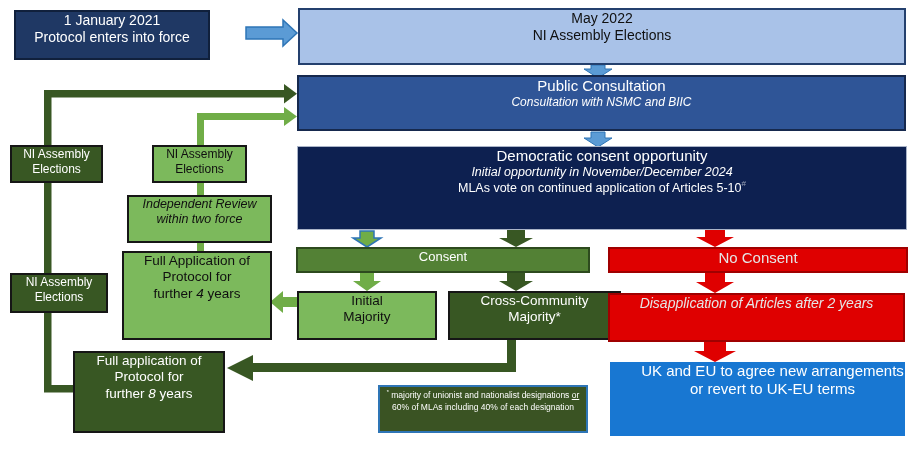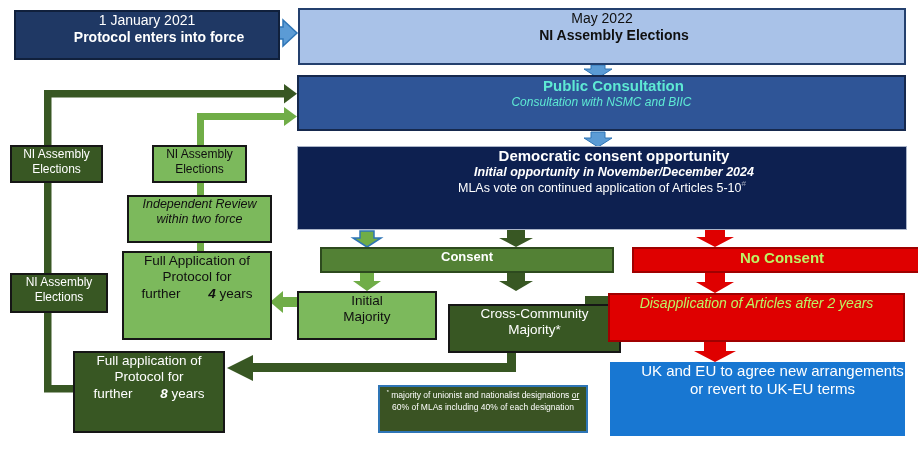--- a/index.html
+++ b/index.html
@@ -10,38 +10,38 @@
     --caption-text:#44546A;
   }
   html,body{margin:0;padding:0;background:#fff;}
   .canvas{position:relative;width:918px;height:470px;background:#fff;
     font-family:"Liberation Sans",sans-serif;overflow:hidden;}
   .lines{position:absolute;left:0;top:0;z-index:0;}
   .bx{position:absolute;z-index:1;display:flex;flex-direction:column;align-items:center;
 form      justify-content:center;text-align:center;box-sizing:border-box;line-height:1.22;}
   .navy1{background:var(--navy-dark);border:2px solid #10203c;color:#fff;}
   .lblue{background:var(--blue-light-fill);border:2px solid #24406e;color:#101010;}
-  .mblue{background:var(--blue-medium);border:2px solid #16294e;color:#5eead4;}
+  .mblue{background:var(--blue-medium);border:2px solid #16294e;color:#ffffff;}
   .dnavy{background:var(--navy-deep);border:1px solid #aab4c8;color:#fff;}
   .gmid{background:var(--green-mid);border:2px solid #2d4a1e;color:#fff;}
   .gdark{background:var(--green-dark);border:2px solid #161616;color:#fff;}
   .glight{background:var(--green-light);border:2px solid #161616;color:#101010;}
-  .redbx{background:var(--red);border:2px solid var(--red-edge);color:#bef264;}
+  .redbx{background:var(--red);border:2px solid var(--red-edge);color:#e5e5e5;}
   .bblue{background:var(--blue-bright);border:none;color:#fff;padding-left:30px;}
   .fnote{background:#3A5323;border:2px solid #2E75B6;color:#fff;}
   .t-sm{font-size:12px;} .t-md{font-size:13.5px;} .t-lg{font-size:15px;}
-  .bold{font-weight:bold;margin-left:24px;} .ital{font-style:italic;}
-  #b-protocol{left:14px;top:10px;width:266px;height:50px;font-size:14px;}
+  .bold{font-weight:normal;} .ital{font-style:italic;}
+  #b-protocol{left:14px;top:10px;width:196px;height:50px;font-size:14px;}
   #b-may{left:298px;top:8px;width:608px;height:57px;font-size:14px;}
   #b-public{left:297px;top:75px;width:609px;height:56px;}
   #b-democratic{left:297px;top:146px;width:610px;height:84px;}
   #b-consent{left:296px;top:247px;width:294px;height:26px;font-size:13px;}
   #b-noconsent{left:608px;top:247px;width:300px;height:26px;font-size:15px;}
   #b-simple{left:297px;top:291px;width:140px;height:49px;}
-  #b-cross{left:448px;top:304px;width:173px;height:49px;}
+  #b-cross{left:448px;top:291px;width:173px;height:49px;}
   #b-disapp{left:608px;top:293px;width:297px;height:49px;font-size:14px;font-style:italic;}
   #b-ukeu{left:610px;top:362px;width:295px;height:74px;font-size:15px;}
   #b-nidark1{left:10px;top:145px;width:93px;height:38px;}
   #b-nidark2{left:10px;top:273px;width:98px;height:40px;}
   #b-nilight{left:152px;top:145px;width:95px;height:38px;}
   #b-review{left:127px;top:195px;width:145px;height:48px;font-size:12.5px;font-style:italic;}
   #b-four{left:122px;top:251px;width:150px;height:89px;font-size:13.5px;}
   #b-eight{left:73px;top:351px;width:152px;height:82px;font-size:13.5px;}
   #b-footnote{left:378px;top:385px;width:210px;height:48px;font-size:8.5px;line-height:1.45;padding:2px 6px;}
   #caption{position:absolute;left:0;top:446px;width:918px;text-align:center;

